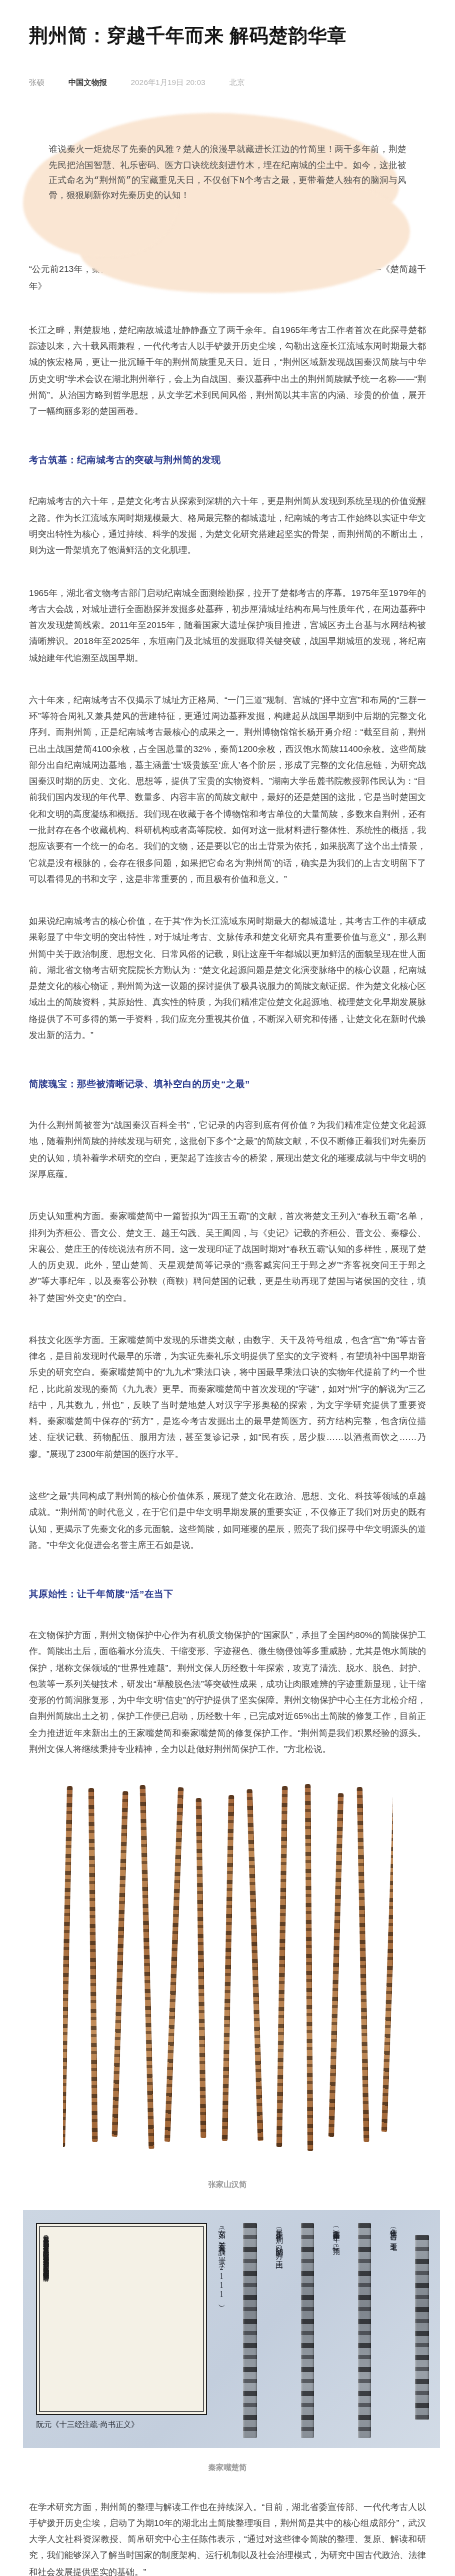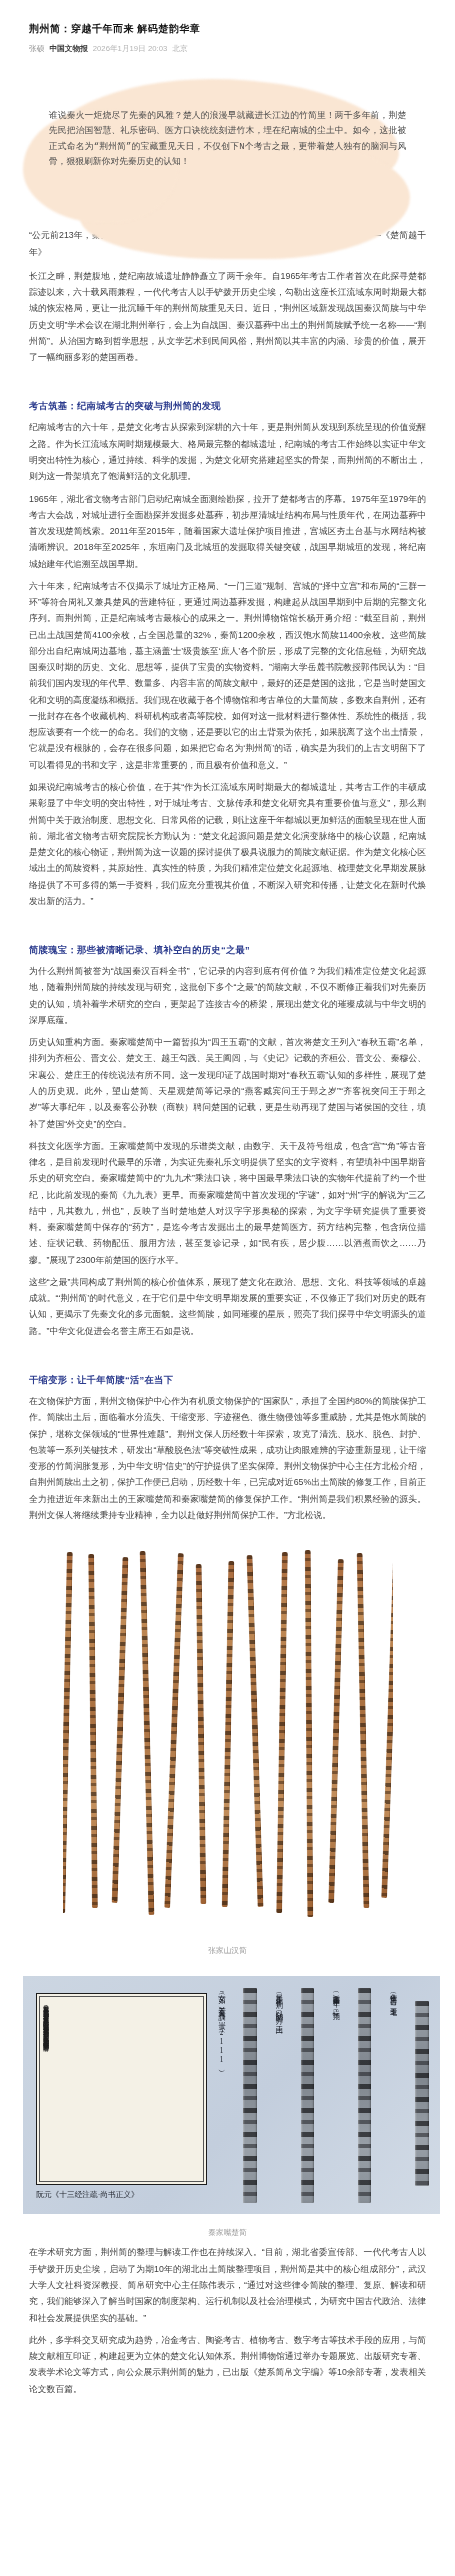--- a/index.html
+++ b/index.html
@@ -7,45 +7,45 @@
   body {
     width: 455px;
     margin: 0 auto;
     font-family: "Liberation Sans", "DejaVu Sans", sans-serif;
     color: #3e3e3e;
   }
   .page { width: 455px; min-height: 3298px; padding: 21.6px 29px 20.6px 29px; position: relative; }
 
   
   .title {
-    font-size: 10px; line-height: 1.45; font-weight: bold; color: #161616;
+    font-size: 19px; line-height: 1.45; font-weight: bold; color: #161616;
     letter-spacing: 0.5px;
   }
-  .byline { margin-top: 8px; font-size: 7.7px; color: #9b9b9b; display: flex; gap: 5px; align-items: baseline; }
+  .byline { margin-top: 29px; font-size: 7.7px; color: #9b9b9b; display: flex; gap: 24px; align-items: baseline; }
   .byline .author { color: #8f8f8f; }
   .byline .source { color: #3c3c3c; font-weight: 600; cursor: pointer; }
   .byline .date, .byline .loc { color: #b4b4b4; }
 
   
   .intro-wrap { position: relative; margin: 25px -6.2px 0 -6.2px; padding: 30px 26px 32px 26px; }
   .blob, .blob2, .blob3 {
     position: absolute; background: #fae6d3; border-radius: 50%;
     z-index: 0; filter: blur(1px);
   }
   .blob  { left: 15.5px; top: 0;  width: 361px; height: 134px; border-radius: 48% 52% 55% 45% / 60% 55% 45% 40%; }
   .blob2 { left: 57px; top: 62px; width: 330px; height: 118px; border-radius: 55% 45% 50% 50% / 45% 55% 60% 40%; }
   .blob3 { left: 0; top: 31px; width: 155px; height: 113px; border-radius: 50% 50% 45% 55% / 55% 45% 50% 50%; }
   .intro-text {
     position: relative; z-index: 1;
     font-size: 8.8px; line-height: 1.75; color: #4a4a4a; text-align: justify; font-family: Liberation Mono, monospace;
   }
 
   
   .quote { margin-top: 24px; font-size: 8.8px; line-height: 2.0; color: #3e3e3e; text-align: justify; }
-  .para  { margin-top: 6px; font-size: 8.8px; line-height: 1.85; color: #3e3e3e; text-align: justify; }
+  .para  { margin-top: 26px; font-size: 8.8px; line-height: 1.85; color: #3e3e3e; text-align: justify; }
   .section-heading {
     margin-top: 35px; font-size: 9.3px; font-weight: bold; color: #2c3c8e; letter-spacing: 0.3px;
   }
 
   
   .figure1 {
     margin: 23px auto 0 auto; width: 330px; height: 385px;
     display: flex; justify-content: space-between; align-items: flex-start;
     background: #ffffff; overflow: hidden;
   }
@@ -65,21 +65,21 @@
   .slip:nth-child(5)  { height: 355px; transform: rotate(2.2deg);  margin-top: 7.2px; }
   .slip:nth-child(6)  { height: 340px; transform: rotate(-0.8deg); margin-top: 17.5px; }
   .slip:nth-child(7)  { height: 346px; transform: rotate(1.1deg);  margin-top: 14.4px; }
   .slip:nth-child(8)  { height: 352px; transform: rotate(-1.8deg); margin-top: 9.3px; }
   .slip:nth-child(9)  { height: 361px; transform: rotate(0.9deg);  margin-top: 6.2px; }
   .slip:nth-child(10) { height: 367px; transform: rotate(-0.4deg); margin-top: 4.1px;  }
   .slip:nth-child(11) { height: 344px; transform: rotate(1.6deg);  margin-top: 12.4px; }
   .slip:nth-child(12) { height: 355px; transform: rotate(-1.1deg); margin-top: 7.2px; }
   .slip:nth-child(13) { height: 336px; transform: rotate(2.0deg);  margin-top: 15.5px; }
 
-  .fig-caption { margin-top: 14.4px; text-align: center; font-size: 7.7px; color: #9a9a9a; }
+  .fig-caption { margin-top: 14.4px; text-align: center; font-size: 7.7px; color: #9a9a9a; font-weight: bold; }
 
   
   .figure2 {
     margin: 20.6px -6.2px 0 -6.2px; width: 417px; height: 238px;
     background: linear-gradient(135deg, #ccd6e2, #c3cedd 55%, #d2dbe6);
     display: flex; padding: 12.4px 11.3px 10.3px 13.4px; gap: 9.3px; overflow: hidden;
   }
   .book-page {
     width: 171px; height: 192px; background: #f4f1e6;
     border: 1.5px solid #1c1c1c; outline: 0.5px solid #555; outline-offset: -4.6px;
@@ -88,21 +88,21 @@
   .book-page-inner {
     height: 100%; overflow: hidden;
     writing-mode: vertical-rl; text-orientation: upright;
     font-family: "Liberation Serif", "DejaVu Serif", serif;
     font-size: 5.7px; line-height: 1.25; letter-spacing: 0.5px; color: #1d1d1d;
   }
   .book-caption {
     margin-top: 5.2px; font-family: "Liberation Serif", "DejaVu Serif", serif;
     font-size: 7.7px; color: #20242c;
   }
-  .book-col { display: flex; flex-direction: column; justify-content: center; }
+  .book-col { display: flex; flex-direction: column; }
   .plate-right { flex: 1; display: flex; justify-content: space-between; }
   .trans-col {
     writing-mode: vertical-rl; text-orientation: upright;
     font-family: "Liberation Serif", "DejaVu Serif", serif;
     font-size: 7.2px; letter-spacing: 1px; color: #141821; height: 215px;
   }
   .gray-slip {
     width: 13.4px; height: 215px; border-radius: 1px;
     background:
       repeating-linear-gradient(to bottom,
@@ -143,21 +143,21 @@
   <p class="para">1965年，湖北省文物考古部门启动纪南城全面测绘勘探，拉开了楚都考古的序幕。1975年至1979年的考古大会战，对城址进行全面勘探并发掘多处墓葬，初步厘清城址结构布局与性质年代，在周边墓葬中首次发现楚简线索。2011年至2015年，随着国家大遗址保护项目推进，宫城区夯土台基与水网结构被清晰辨识。2018年至2025年，东垣南门及北城垣的发掘取得关键突破，战国早期城垣的发现，将纪南城始建年代追溯至战国早期。</p>
   <p class="para">六十年来，纪南城考古不仅揭示了城址方正格局、“一门三道”规制、宫城的“择中立宫”和布局的“三群一环”等符合周礼又兼具楚风的营建特征，更通过周边墓葬发掘，构建起从战国早期到中后期的完整文化序列。而荆州简，正是纪南城考古最核心的成果之一。荆州博物馆馆长杨开勇介绍：“截至目前，荆州已出土战国楚简4100余枚，占全国总量的32%，秦简1200余枚，西汉饱水简牍11400余枚。这些简牍部分出自纪南城周边墓地，墓主涵盖‘士’级贵族至‘庶人’各个阶层，形成了完整的文化信息链，为研究战国秦汉时期的历史、文化、思想等，提供了宝贵的实物资料。”湖南大学岳麓书院教授郭伟民认为：“目前我们国内发现的年代早、数量多、内容丰富的简牍文献中，最好的还是楚国的这批，它是当时楚国文化和文明的高度凝练和概括。我们现在收藏于各个博物馆和考古单位的大量简牍，多数来自荆州，还有一批封存在各个收藏机构、科研机构或者高等院校。如何对这一批材料进行整体性、系统性的概括，我想应该要有一个统一的命名。我们的文物，还是要以它的出土背景为依托，如果脱离了这个出土情景，它就是没有根脉的，会存在很多问题，如果把它命名为‘荆州简’的话，确实是为我们的上古文明留下了可以看得见的书和文字，这是非常重要的，而且极有价值和意义。”</p>
   <p class="para">如果说纪南城考古的核心价值，在于其“作为长江流域东周时期最大的都城遗址，其考古工作的丰硕成果彰显了中华文明的突出特性，对于城址考古、文脉传承和楚文化研究具有重要价值与意义”，那么荆州简中关于政治制度、思想文化、日常风俗的记载，则让这座千年都城以更加鲜活的面貌呈现在世人面前。湖北省文物考古研究院院长方勤认为：“楚文化起源问题是楚文化演变脉络中的核心议题，纪南城是楚文化的核心物证，荆州简为这一议题的探讨提供了极具说服力的简牍文献证据。作为楚文化核心区域出土的简牍资料，其原始性、真实性的特质，为我们精准定位楚文化起源地、梳理楚文化早期发展脉络提供了不可多得的第一手资料，我们应充分重视其价值，不断深入研究和传播，让楚文化在新时代焕发出新的活力。”</p>
 
   <h2 class="section-heading">简牍瑰宝：那些被清晰记录、填补空白的历史“之最”</h2>
   <p class="para">为什么荆州简被誉为“战国秦汉百科全书”，它记录的内容到底有何价值？为我们精准定位楚文化起源地，随着荆州简牍的持续发现与研究，这批创下多个“之最”的简牍文献，不仅不断修正着我们对先秦历史的认知，填补着学术研究的空白，更架起了连接古今的桥梁，展现出楚文化的璀璨成就与中华文明的深厚底蕴。</p>
   <p class="para">历史认知重构方面。秦家嘴楚简中一篇暂拟为“四王五霸”的文献，首次将楚文王列入“春秋五霸”名单，排列为齐桓公、晋文公、楚文王、越王勾践、吴王阖闾，与《史记》记载的齐桓公、晋文公、秦穆公、宋襄公、楚庄王的传统说法有所不同。这一发现印证了战国时期对“春秋五霸”认知的多样性，展现了楚人的历史观。此外，望山楚简、天星观楚简等记录的“燕客臧宾问王于郢之岁”“齐客祝突问王于郢之岁”等大事纪年，以及秦客公孙鞅（商鞅）聘问楚国的记载，更是生动再现了楚国与诸侯国的交往，填补了楚国“外交史”的空白。</p>
   <p class="para">科技文化医学方面。王家嘴楚简中发现的乐谱类文献，由数字、天干及符号组成，包含“宫”“角”等古音律名，是目前发现时代最早的乐谱，为实证先秦礼乐文明提供了坚实的文字资料，有望填补中国早期音乐史的研究空白。秦家嘴楚简中的“九九术”乘法口诀，将中国最早乘法口诀的实物年代提前了约一个世纪，比此前发现的秦简《九九表》更早。而秦家嘴楚简中首次发现的“字谜”，如对“州”字的解说为“三乙结中，凡其数九，州也”，反映了当时楚地楚人对汉字字形奥秘的探索，为文字学研究提供了重要资料。秦家嘴楚简中保存的“药方”，是迄今考古发掘出土的最早楚简医方。药方结构完整，包含病位描述、症状记载、药物配伍、服用方法，甚至复诊记录，如“民有疾，居少腹……以酒煮而饮之……乃瘳。”展现了2300年前楚国的医疗水平。</p>
   <p class="para">这些“之最”共同构成了荆州简的核心价值体系，展现了楚文化在政治、思想、文化、科技等领域的卓越成就。“‘荆州简’的时代意义，在于它们是中华文明早期发展的重要实证，不仅修正了我们对历史的既有认知，更揭示了先秦文化的多元面貌。这些简牍，如同璀璨的星辰，照亮了我们探寻中华文明源头的道路。”中华文化促进会名誉主席王石如是说。</p>
 
-  <h2 class="section-heading">干缩变形：让千年简牍“活”在当下</h2>
+  <h2 class="section-heading">其原始性：让千年简牍“活”在当下</h2>
   <p class="para">在文物保护方面，荆州文物保护中心作为有机质文物保护的“国家队”，承担了全国约80%的简牍保护工作。简牍出土后，面临着水分流失、干缩变形、字迹褪色、微生物侵蚀等多重威胁，尤其是饱水简牍的保护，堪称文保领域的“世界性难题”。荆州文保人历经数十年探索，攻克了清洗、脱水、脱色、封护、包装等一系列关键技术，研发出“草酸脱色法”等突破性成果，成功让肉眼难辨的字迹重新显现，让干缩变形的竹简润胀复形，为中华文明“信史”的守护提供了坚实保障。荆州文物保护中心主任方北松介绍，自荆州简牍出土之初，保护工作便已启动，历经数十年，已完成对近65%出土简牍的修复工作，目前正全力推进近年来新出土的王家嘴楚简和秦家嘴楚简的修复保护工作。“荆州简是我们积累经验的源头。荆州文保人将继续秉持专业精神，全力以赴做好荆州简保护工作。”方北松说。</p>
 
   <div class="figure1">
     <div class="slip"></div>
     <div class="slip"></div>
     <div class="slip"></div>
     <div class="slip"></div>
     <div class="slip"></div>
     <div class="slip"></div>
     <div class="slip"></div>

